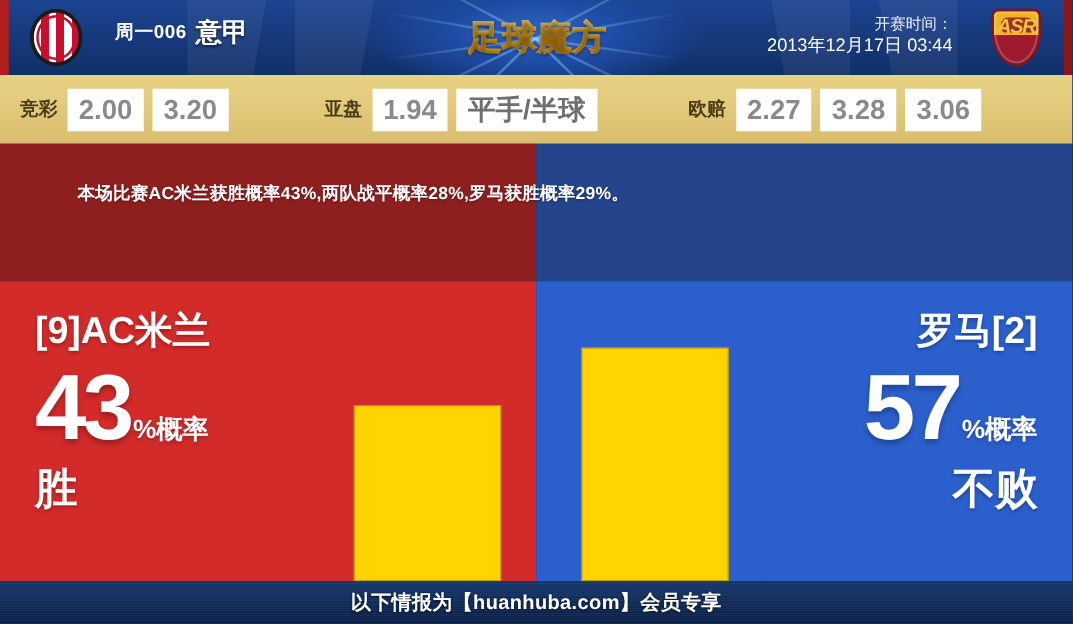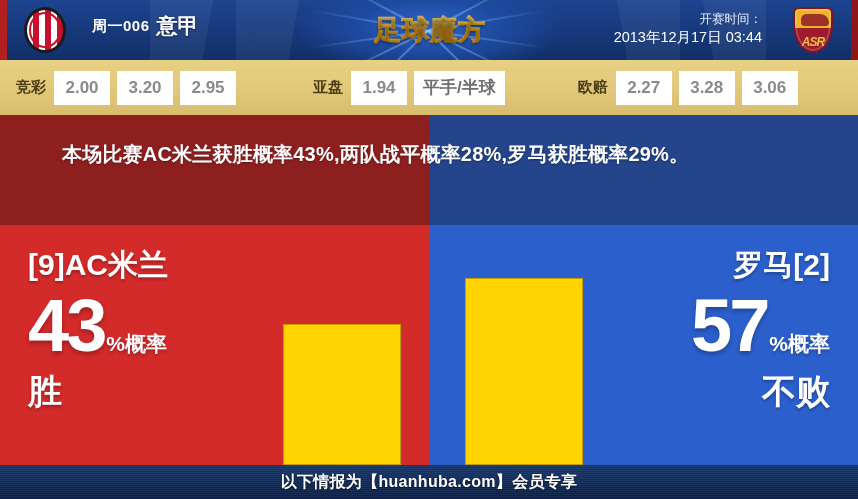--- a/index.html
+++ b/index.html
@@ -43,22 +43,22 @@
     border:2px solid #c8102e; }
   .roma-shield {
     width:40px; height:46px; margin:0 auto; position:relative;
     background:linear-gradient(180deg,#f0b323 0 46%, #9e1b2f 46% 100%);
     border:2px solid #7e1523;
     border-radius:6px 6px 50% 50%/6px 6px 62% 62%;
     box-shadow:inset 0 0 0 2px rgba(255,255,255,.18);
   }
   .roma-shield .wolf { position:absolute; left:6px; top:5px; width:28px; height:12px;
     background:#8e1b2c; border-radius:6px 10px 4px 4px; opacity:.85; }
-  .roma-shield .asr { position:absolute; left:0; right:0; bottom:2px; text-align:center;
-    font-size:12px; font-weight:bold; color:#f0c040; font-style:italic; letter-spacing:-1px;}
+  .roma-shield .asr { position:absolute; left:0; right:0; bottom:20px; text-align:center;
+    font-size:16px; font-weight:bold; color:#f0c040; font-style:italic; letter-spacing:-1px;}
 
   .match-label { position:absolute; left:92px; top:12px; color:#fff; white-space:nowrap; }
   .match-round { font-size:15px; font-weight:bold; letter-spacing:.5px; vertical-align:middle;}
   .match-league { font-size:21px; font-weight:bold; margin-left:7px; vertical-align:middle;
     text-shadow:0 1px 2px rgba(0,0,0,.5); }
 
   .logo { position:absolute; left:355px; top:8px; width:150px; height:44px;
     display:flex; align-items:center; justify-content:center; }
   .logo-text {
     font-size:27px; font-weight:bold; letter-spacing:1px;
@@ -76,33 +76,33 @@
     position:absolute; left:0; top:60px; width:858px; height:55px;
     background:linear-gradient(180deg,#e8d184 0%,#e2c87a 50%,#d9bd6d 100%);
     display:flex; align-items:center;
   }
   .odds-group { display:flex; align-items:center;justify-content:flex-end; }
   .odds-group.g1 { margin-left:16px; }
   .odds-group.g2 { margin-left:70px; }
   .odds-group.g3 { margin-left:66px; }
   .odds-name { font-size:15px; font-weight:bold; color:#4a3c14; margin-right:8px; white-space:nowrap; }
   .odds-cell {
-    background:#fff; color:#8a8a8a; font-size:17px; font-weight:bold;
+    background:#fff; color:#8a8a8a; font-size:22px; font-weight:bold;
     height:34px; min-width:56px; padding:0 9px; margin-right:7px;
     display:flex; align-items:center; justify-content:center; white-space:nowrap;
   }
   .odds-cell.wide { min-width:86px; color:#6f6f6f; }
 
   
   .summary { position:absolute; left:0; top:115px; width:858px; height:110px; }
   .summary .half-l { position:absolute; left:0; top:0; width:429px; height:110px; background:#8e1f1f; }
   .summary .half-r { position:absolute; left:429px; top:0; width:429px; height:110px; background:#24448c; }
   .summary-text {
     position:absolute; left:62px; top:22px; width:742px;
-    color:#fff; font-size:20px; font-weight:bold; line-height:34px;
+    color:#fff; font-size:14px; font-weight:bold; line-height:34px;
     letter-spacing:.2px; text-shadow:0 1px 2px rgba(0,0,0,.35);
   }
 
   
   .panels { position:absolute; left:0; top:225px; width:858px; height:240px; }
   .panel-l { position:absolute; left:0; top:0; width:429px; height:240px; background:#d32a2a; }
   .panel-r { position:absolute; left:429px; top:0; width:429px; height:240px; background:#2b5fcc; }
 
   .side { position:absolute; top:20px; color:#fff; }
   .side.left { left:28px; text-align:left; }
@@ -184,21 +184,20 @@
         </div>
     </div>
   </div>
 
   <div class="odds">
 
     <div class="odds-group g1">
       <span class="odds-name">竞彩</span>
       <span class="odds-cell">2.00</span>
       <span class="odds-cell">3.20</span>
-      <span class="odds-cell">2.95</span>
     </div>
 
     <div class="odds-group g2">
       <span class="odds-name">亚盘</span>
       <span class="odds-cell">1.94</span>
       <span class="odds-cell wide">平手/半球</span>
     </div>
 
     <div class="odds-group g3">
       <span class="odds-name">欧赔</span>

